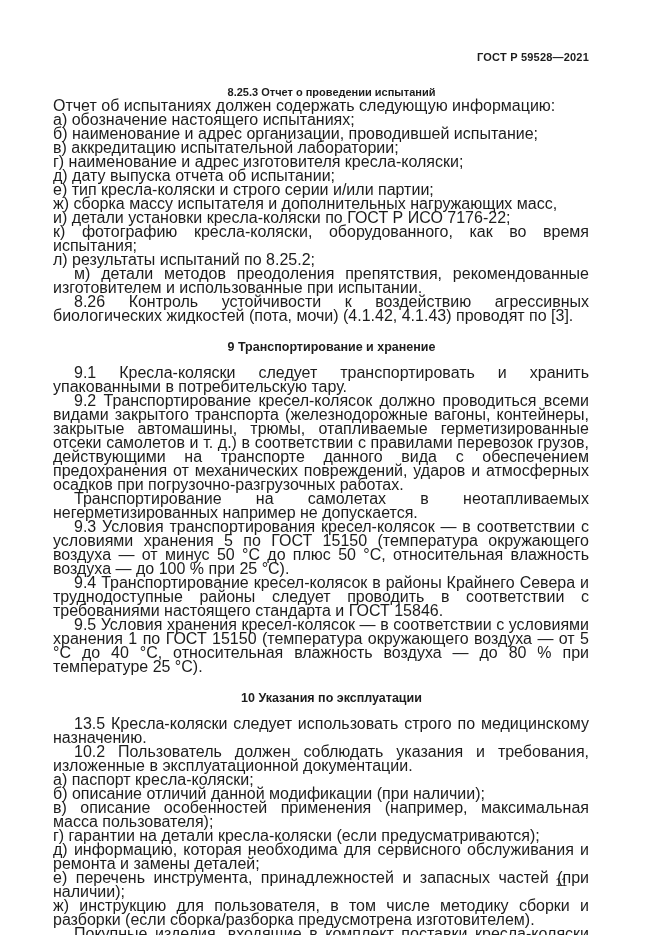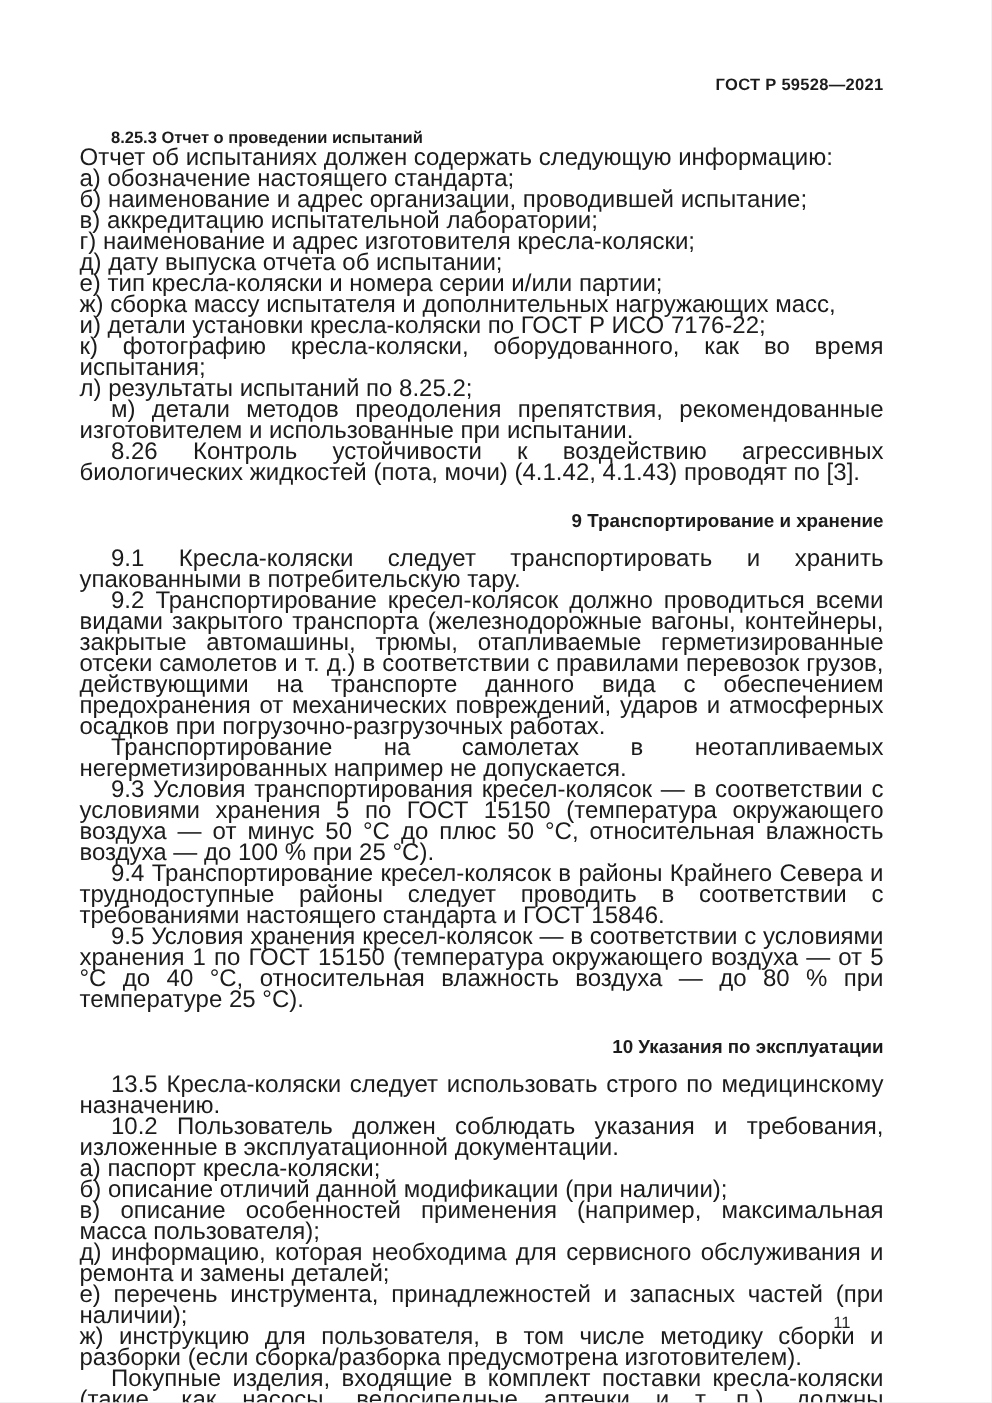--- a/index.html
+++ b/index.html
@@ -33,72 +33,73 @@
     text-align: justify;
     font-size: 16px;
     line-height: 14px;
   }
   .style-flush   { text-indent: 0; }
   .style-indent  { text-indent: 21px; }
   .style-subheading {
     font-weight: bold;
     text-indent: 21px;
     font-size: 11px;
-    text-align: left;
+    text-align: center;
   }
   .style-heading {
     font-weight: bold;
     font-size: 12.5px;
     line-height: 15px;
     text-indent: 21px;
-    text-align: right;
+    text-align: center;
     margin: 17px 0 11px 0;
   }
   .page-number {
     position: absolute;
     right: 94px;
     bottom: 46px;
     font-size: 11px;
     color: #1c1c1c;
   }
 </style>
 </head>
 <body>
 
 <div class="page">
   <p class="doc-code">ГОСТ Р 59528—2021</p>
 
   <div id="doc-body">
       <h2 class="blk style-subheading">8.25.3 Отчет о проведении испытаний</h2>
       <p class="blk style-flush">Отчет об испытаниях должен содержать следующую информацию:</p>
-      <p class="blk style-flush">а) обозначение настоящего стандарта;</p>
+      <p class="blk style-flush">а) обозначение настоящего испытаниях;</p>
       <p class="blk style-flush">б) наименование и адрес организации, проводившей испытание;</p>
       <p class="blk style-flush">в) аккредитацию испытательной лаборатории;</p>
       <p class="blk style-flush">г) наименование и адрес изготовителя кресла-коляски;</p>
       <p class="blk style-flush">д) дату выпуска отчета об испытании;</p>
-      <p class="blk style-flush">е) тип кресла-коляски и номера серии и/или партии;</p>
+      <p class="blk style-flush">е) тип кресла-коляски и строго серии и/или партии;</p>
       <p class="blk style-flush">ж) сборка массу испытателя и дополнительных нагружающих масс,</p>
       <p class="blk style-flush">и) детали установки кресла-коляски по ГОСТ Р ИСО 7176-22;</p>
       <p class="blk style-flush">к) фотографию кресла-коляски, оборудованного, как во время испытания;</p>
       <p class="blk style-flush">л) результаты испытаний по 8.25.2;</p>
       <p class="blk style-indent">м) детали методов преодоления препятствия, рекомендованные изготовителем и использованные при испытании.</p>
       <p class="blk style-indent">8.26 Контроль устойчивости к воздействию агрессивных биологических жидкостей (пота, мочи) (4.1.42, 4.1.43) проводят по [3].</p>
       <h2 class="blk style-heading">9 Транспортирование и хранение</h2>
       <p class="blk style-indent">9.1 Кресла-коляски следует транспортировать и хранить упакованными в потребительскую тару.</p>
       <p class="blk style-indent">9.2 Транспортирование кресел-колясок должно проводиться всеми видами закрытого транспорта (железнодорожные вагоны, контейнеры, закрытые автомашины, трюмы, отапливаемые герметизированные отсеки самолетов и т. д.) в соответствии с правилами перевозок грузов, действующими на транспорте данного вида с обеспечением предохранения от механических повреждений, ударов и атмосферных осадков при погрузочно-разгрузочных работах.</p>
       <p class="blk style-indent">Транспортирование на самолетах в неотапливаемых негерметизированных например не допускается.</p>
       <p class="blk style-indent">9.3 Условия транспортирования кресел-колясок — в соответствии с условиями хранения 5 по ГОСТ 15150 (температура окружающего воздуха — от минус 50 °С до плюс 50 °С, относительная влажность воздуха — до 100 % при 25 °С).</p>
       <p class="blk style-indent">9.4 Транспортирование кресел-колясок в районы Крайнего Севера и труднодоступные районы следует проводить в соответствии с требованиями настоящего стандарта и ГОСТ 15846.</p>
       <p class="blk style-indent">9.5 Условия хранения кресел-колясок — в соответствии с условиями хранения 1 по ГОСТ 15150 (температура окружающего воздуха — от 5 °С до 40 °С, относительная влажность воздуха — до 80 % при температуре 25 °С).</p>
       <h2 class="blk style-heading">10 Указания по эксплуатации</h2>
       <p class="blk style-indent">13.5 Кресла-коляски следует использовать строго по медицинскому назначению.</p>
       <p class="blk style-indent">10.2 Пользователь должен соблюдать указания и требования, изложенные в эксплуатационной документации.</p>
       <p class="blk style-flush">а) паспорт кресла-коляски;</p>
       <p class="blk style-flush">б) описание отличий данной модификации (при наличии);</p>
       <p class="blk style-flush">в) описание особенностей применения (например, максимальная масса пользователя);</p>
+      <p class="blk style-flush">г) гарантии на детали кресла-коляски (если предусматриваются);</p>
       <p class="blk style-flush">д) информацию, которая необходима для сервисного обслуживания и ремонта и замены деталей;</p>
       <p class="blk style-flush">е) перечень инструмента, принадлежностей и запасных частей (при наличии);</p>
       <p class="blk style-flush">ж) инструкцию для пользователя, в том числе методику сборки и разборки (если сборка/разборка предусмотрена изготовителем).</p>
       <p class="blk style-indent">Покупные изделия, входящие в комплект поставки кресла-коляски (такие, как насосы, велосипедные аптечки и т. п.), должны сопровождаться оригинальными эксплуатационными документами изготовителя этих изделий (включающими описание особенности применения и сервисного обслуживания, гарантийные обязательства) и, при необходимости, переводами этих документов на русский язык, утвержденными изготовителем.</p>
     </div>
 
   <div class="page-number">11</div>
 </div>
 
 </body></html>

